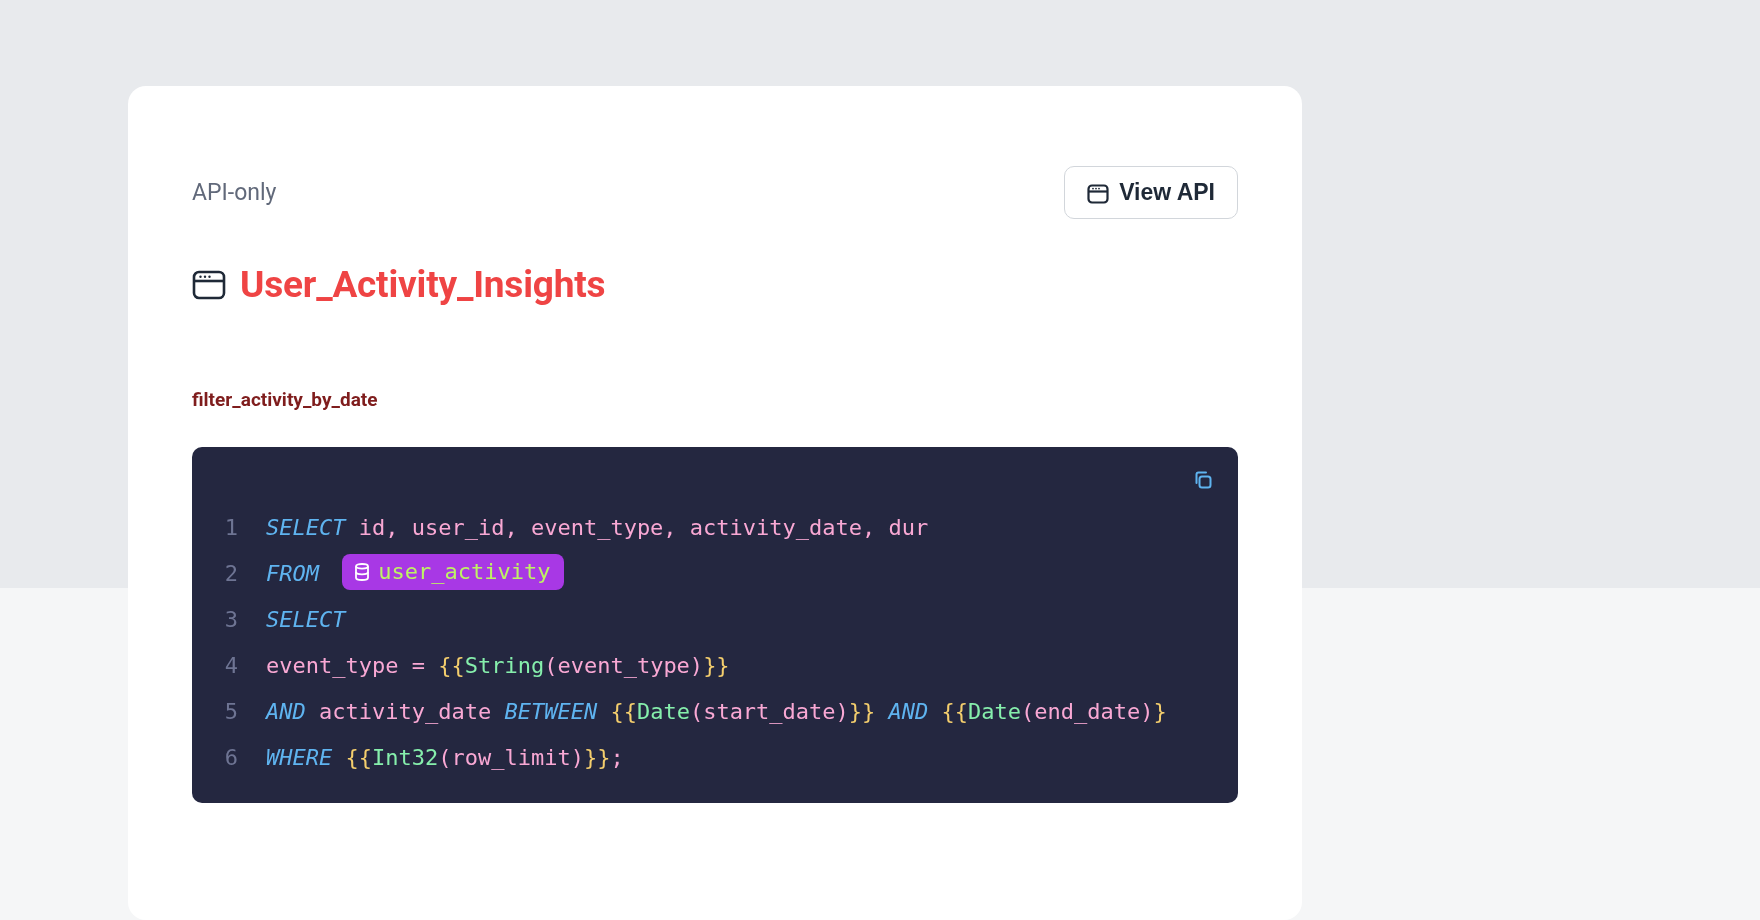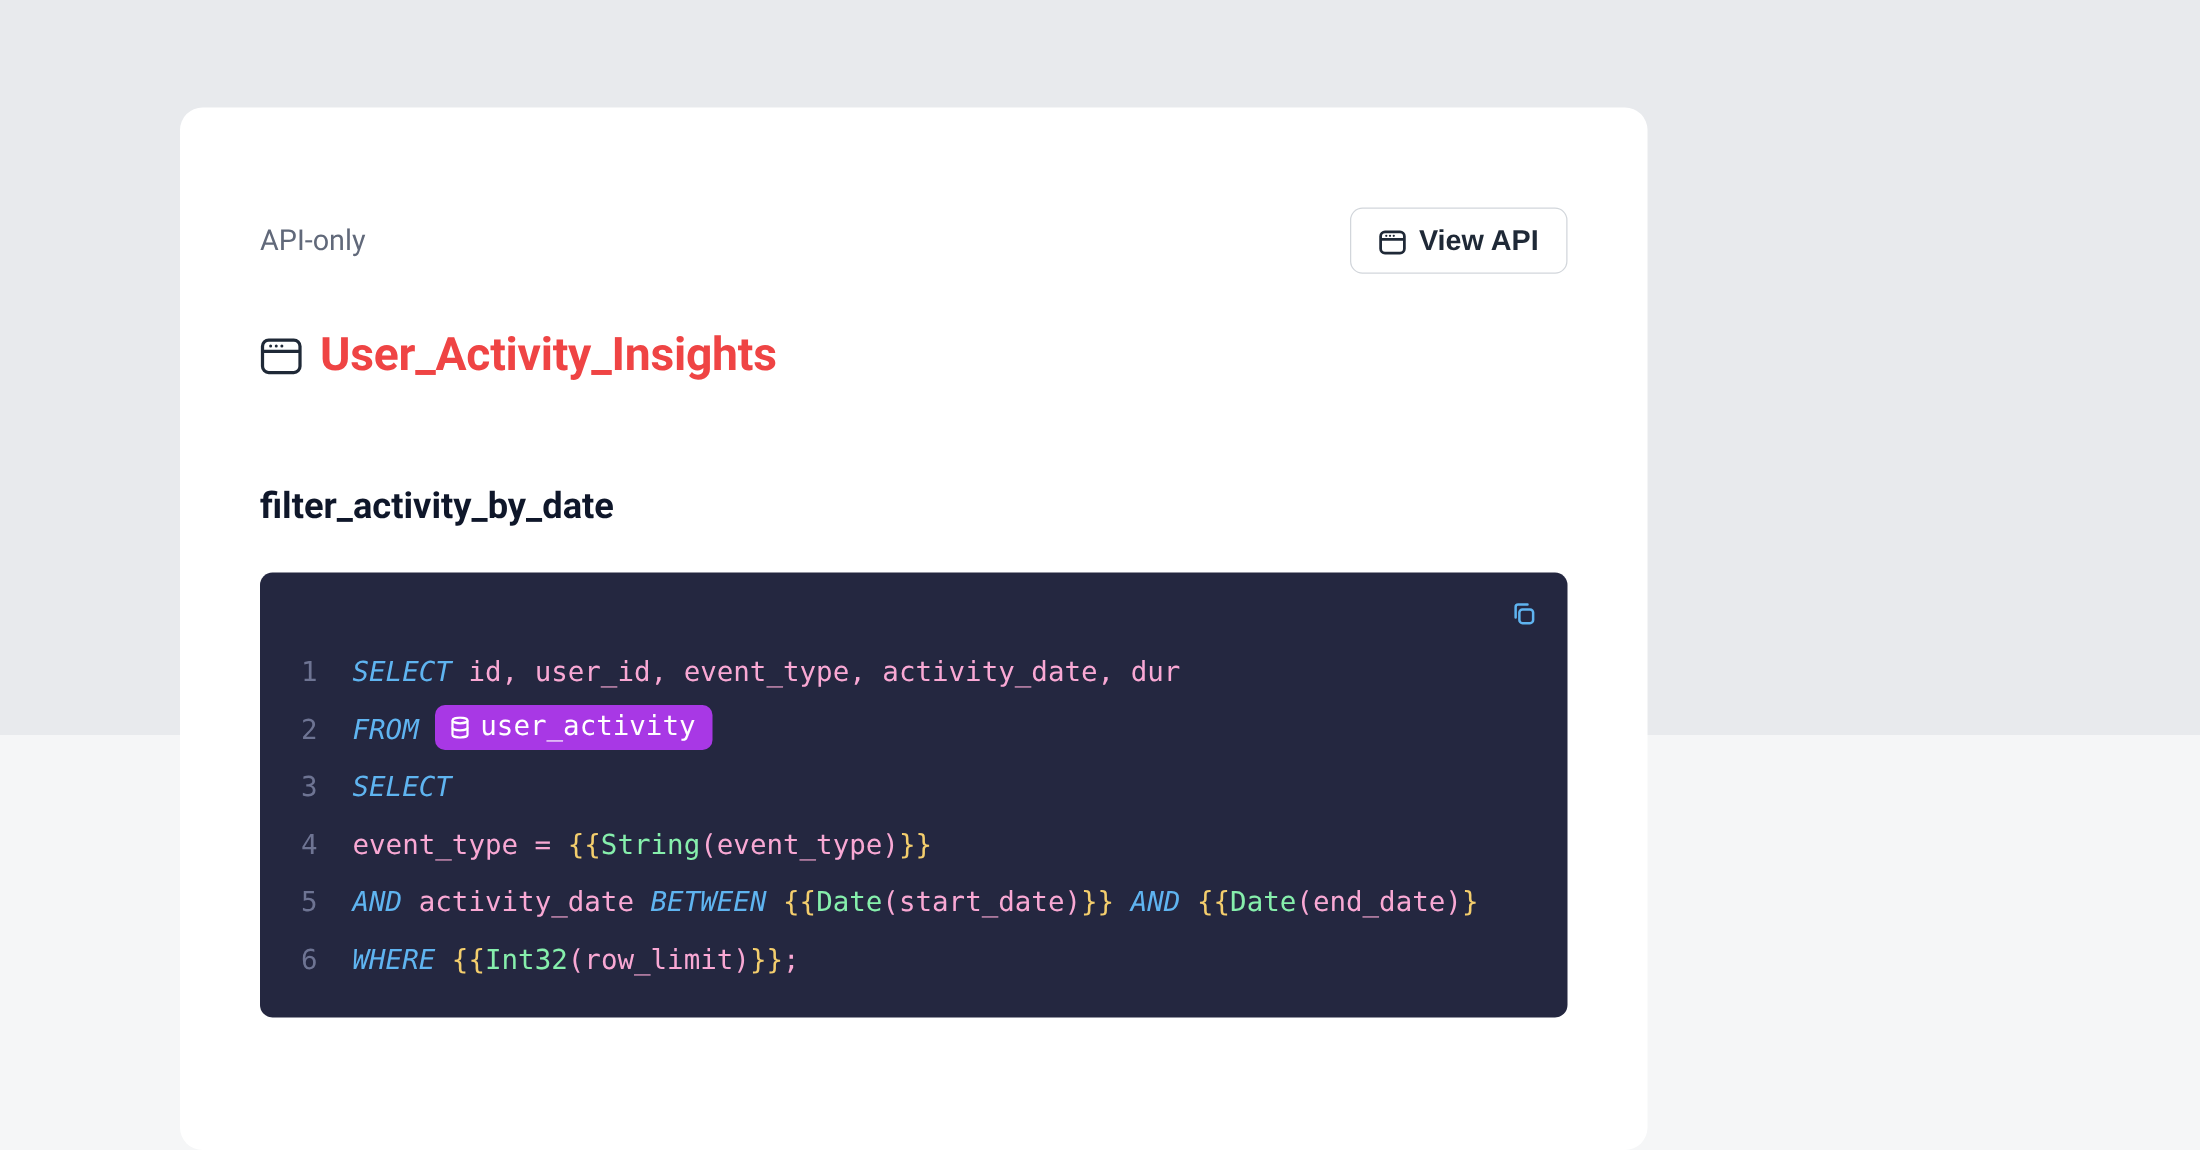--- a/index.html
+++ b/index.html
@@ -17,21 +17,21 @@
   background: #e8eaed;
 }
 .bg-bottom {
   position: absolute;
   top: 588px; left: 0; right: 0; bottom: 0;
   background: #f5f6f7;
 }
 .card {
   position: absolute;
   top: 86px;
-  left: 144px;
+  left: 128px;
   width: 1174px;
   background: #ffffff;
   border-radius: 18px;
   padding: 80px 64px 0 64px;
   min-height: 834px;
 }
 .header-row {
   display: flex;
   justify-content: space-between;
   align-items: center;
@@ -71,23 +71,23 @@
   width: 34px;
   height: 30px;
 }
 .page-title {
   font-size: 37px;
   font-weight: 700;
   color: #ef4444;
   letter-spacing: -0.2px;
 }
 .section-heading {
-  font-size: 29px;
+  font-size: 19px;
   font-weight: 700;
-  color: #0f172a;
+  color: #7f1d1d;
   margin-bottom: 36px;
 }
 .code-panel {
   position: relative;
   background: #242740;
   border-radius: 10px;
   padding: 58px 22px 22px 22px;
   font-family: ui-monospace, SFMono-Regular, 'SF Mono', Menlo, Consolas, monospace;
   font-size: 22px;
   line-height: 46px;
@@ -119,23 +119,24 @@
 }
 .tok-kw { color: #5fb4f0; font-style: italic; }
 .tok-plain { color: #f9a8d4; }
 .tok-brace { color: #f4ce6d; }
 .tok-type { color: #86efac; }
 .table-chip {
   display: inline-flex;
   align-items: center;
   gap: 8px;
   background: #a838e5;
-  color: #ffffff;
+  color: #bef264;
   border-radius: 8px;
   padding: 3px 14px 3px 12px;
+  margin-left: 10px;
   line-height: 1.4;
 }
 .db-icon-svg { display: inline-block; }
 </style>
 </head>
 <body>
 
 <div class="bg-top"></div>
 <div class="bg-bottom"></div>
 

